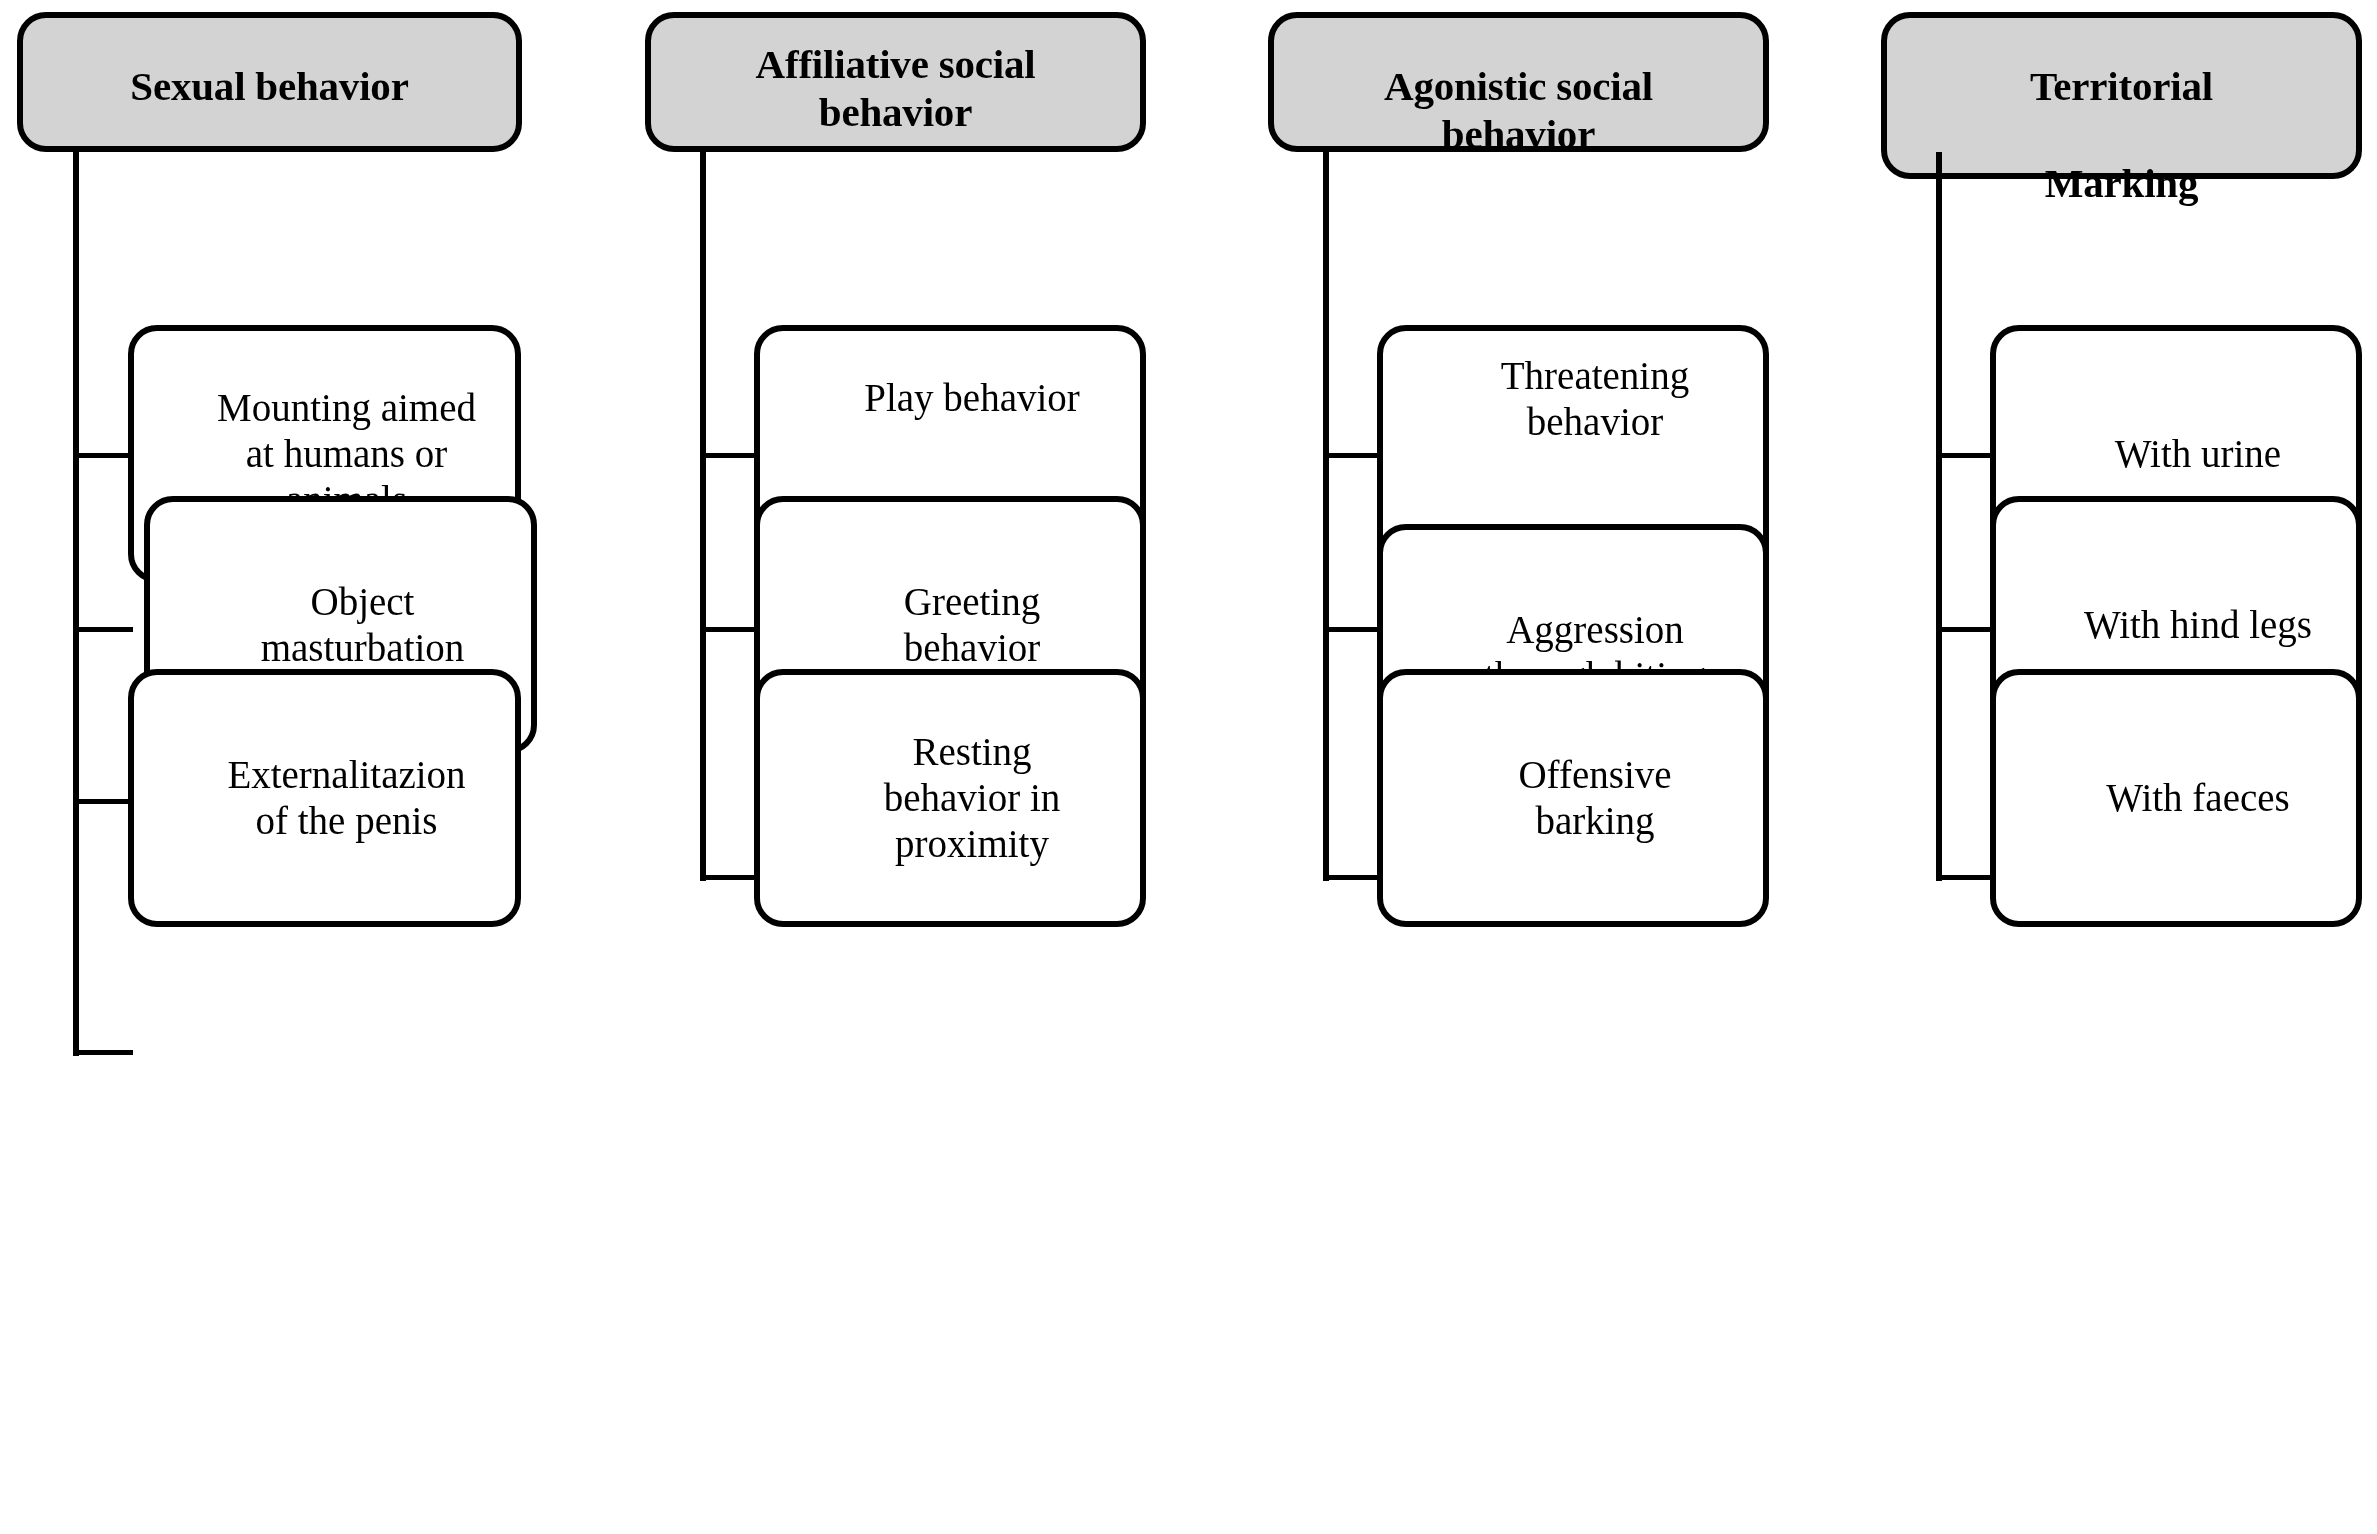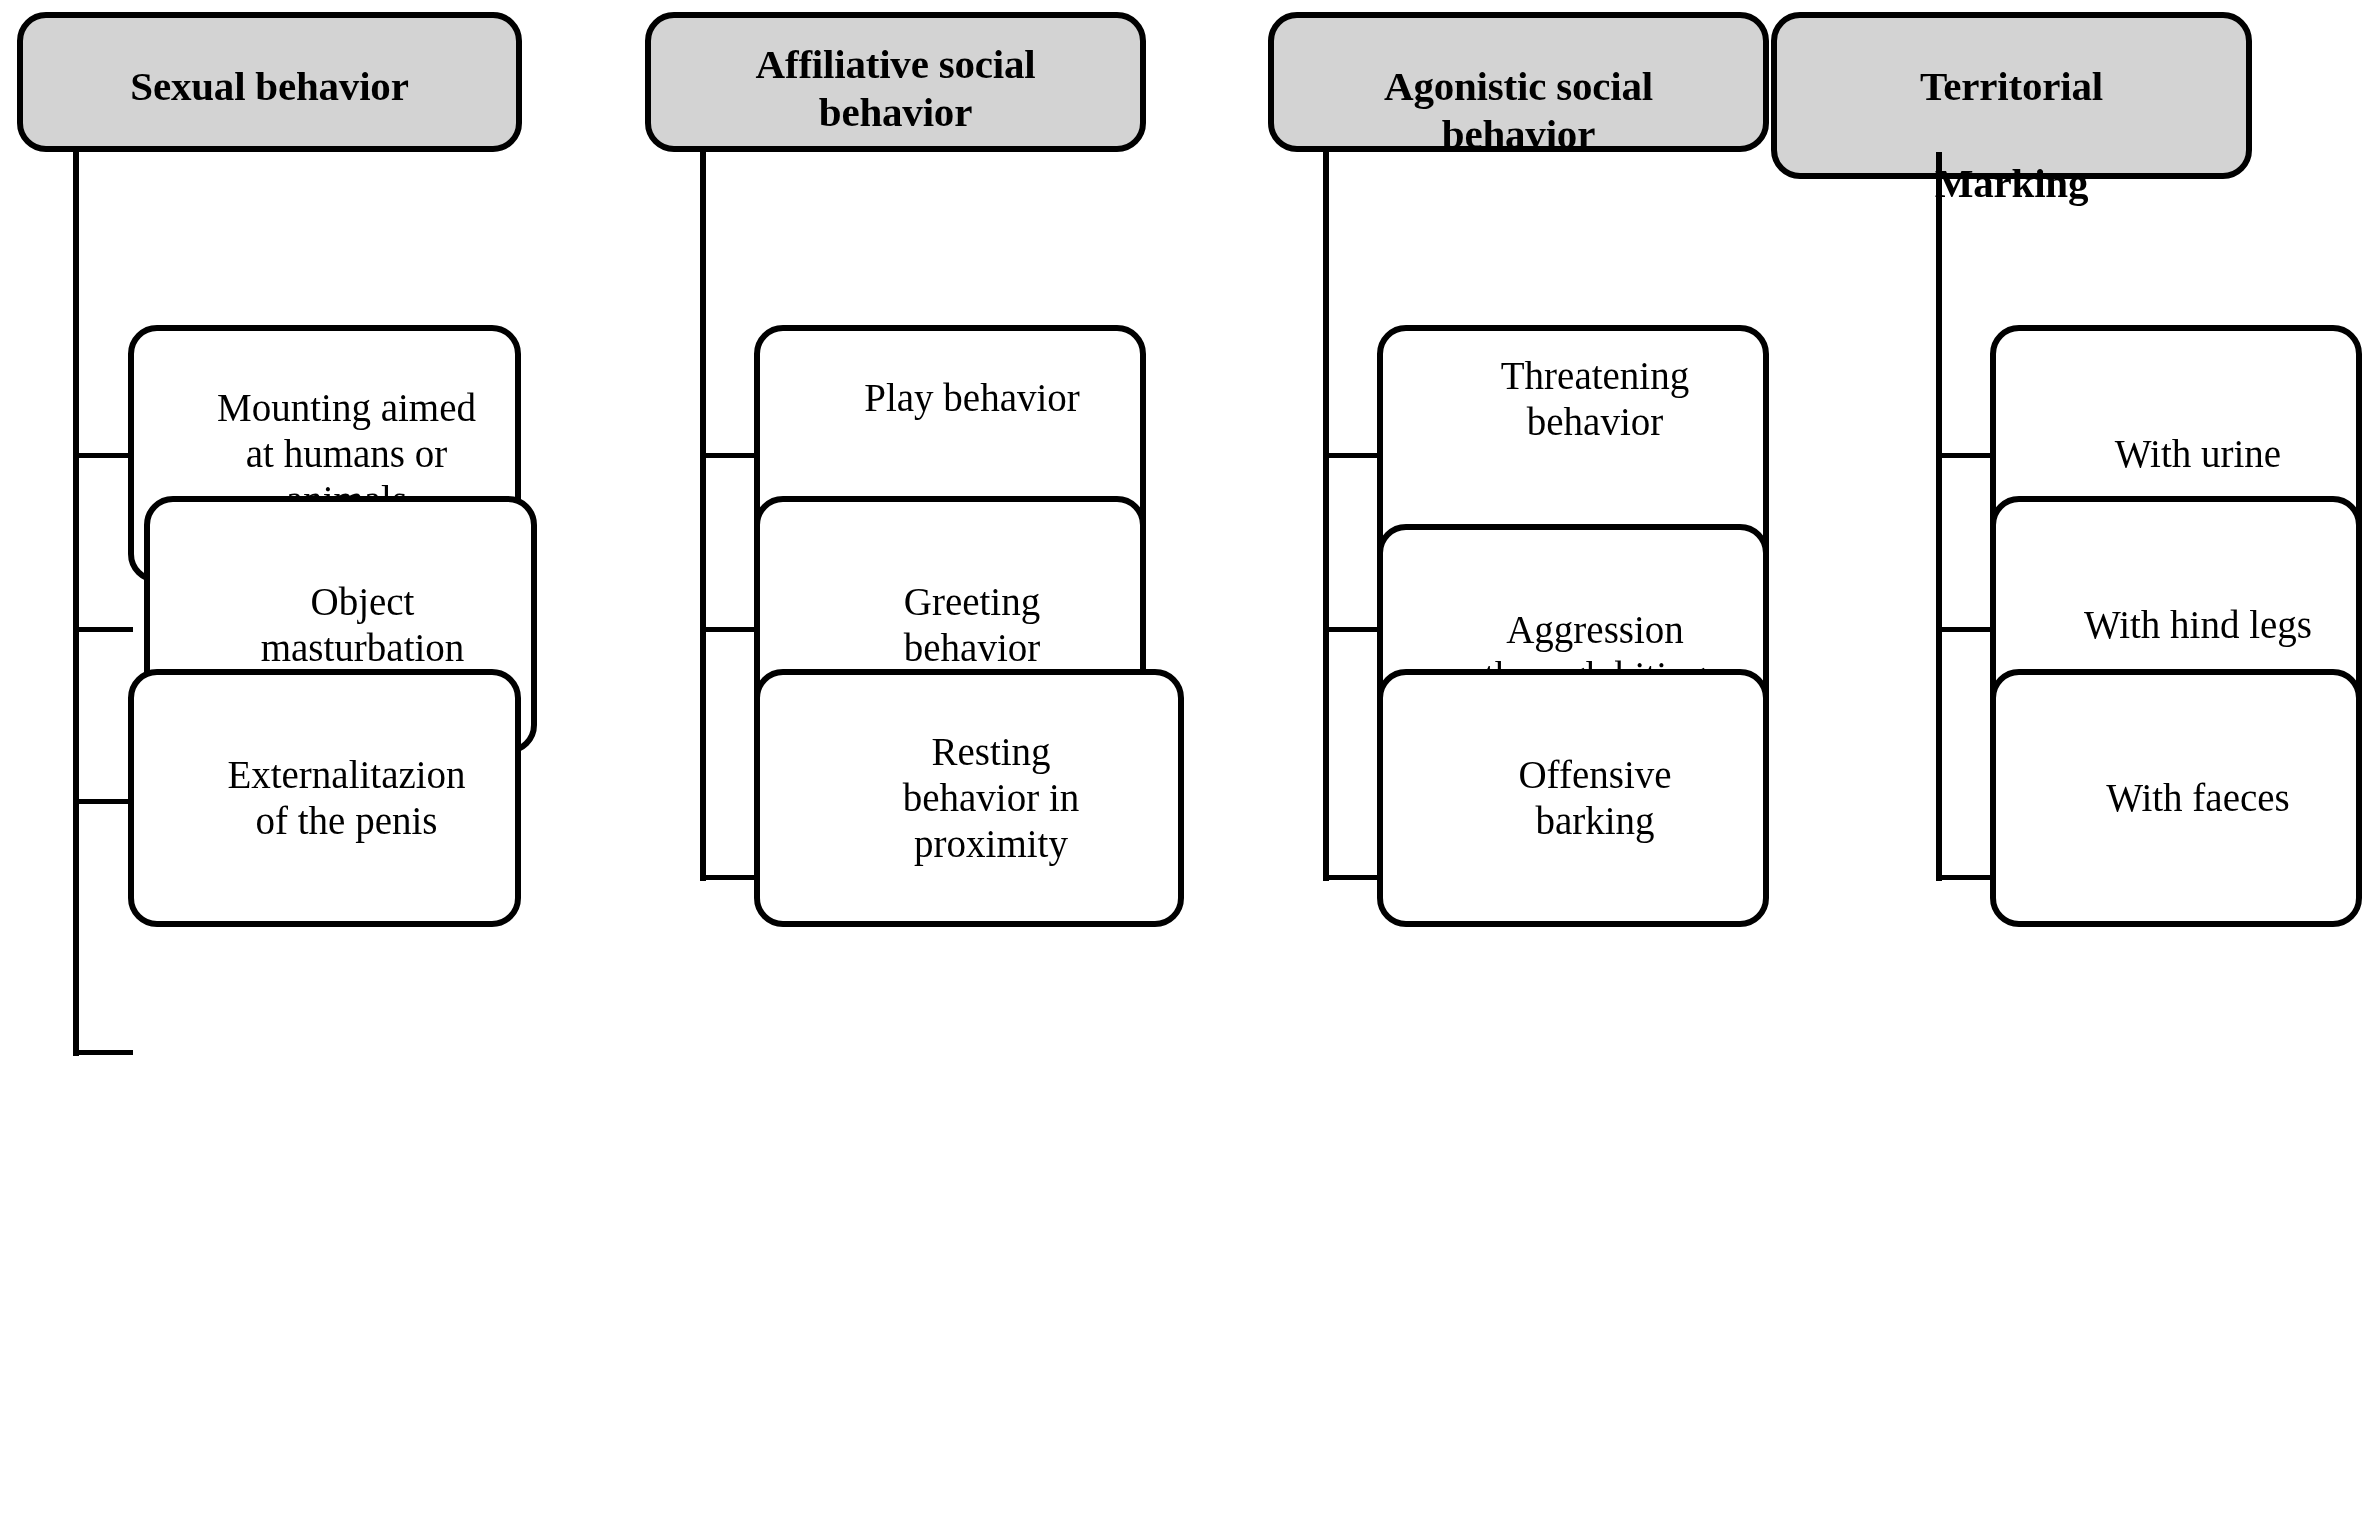--- a/index.html
+++ b/index.html
@@ -114,21 +114,21 @@
     <span class="label">Play behavior</span>
   </div>
 
   <div class="branch" style="left:700px; top:627px; width:60px;"></div>
   <div class="node child" style="left:754px; top:496px; width:392px; height:258px;">
     <span class="label">Greeting
 behavior</span>
   </div>
 
   <div class="branch" style="left:700px; top:875px; width:60px;"></div>
-  <div class="node child" style="left:754px; top:669px; width:430px; height:258px;">
+  <div class="node child" style="left:754px; top:669px; width:392px; height:258px;">
     <span class="label">Resting
 behavior in
 proximity</span>
   </div>
 
   <div class="node header align-upper" style="left:1268px; top:12px; width:501px; height:140px;">
     <span class="label">Agonistic social
 behavior</span>
   </div>
 
@@ -145,21 +145,21 @@
     <span class="label">Aggression
 through biting</span>
   </div>
 
   <div class="branch" style="left:1323px; top:875px; width:60px;"></div>
   <div class="node child" style="left:1377px; top:669px; width:392px; height:258px;">
     <span class="label">Offensive
 barking</span>
   </div>
 
-  <div class="node header align-upper" style="left:1771px; top:12px; width:481px; height:167px;">
+  <div class="node header align-upper" style="left:1881px; top:12px; width:481px; height:167px;">
     <span class="label">Territorial
 
 Marking</span>
   </div>
 
   <div class="trunk" style="left:1936px; top:152px; height:729px;"></div>
 
   <div class="branch" style="left:1936px; top:453px; width:60px;"></div>
   <div class="node child" style="left:1990px; top:325px; width:372px; height:258px;">
     <span class="label">With urine</span>

